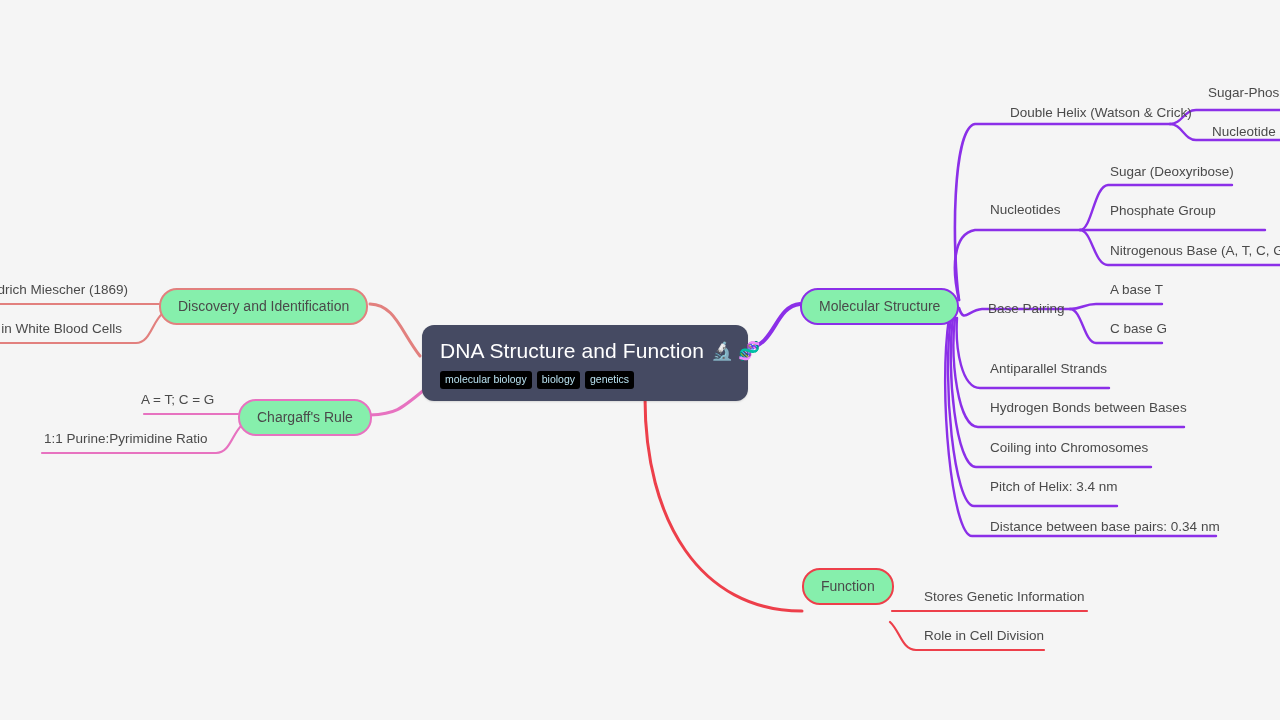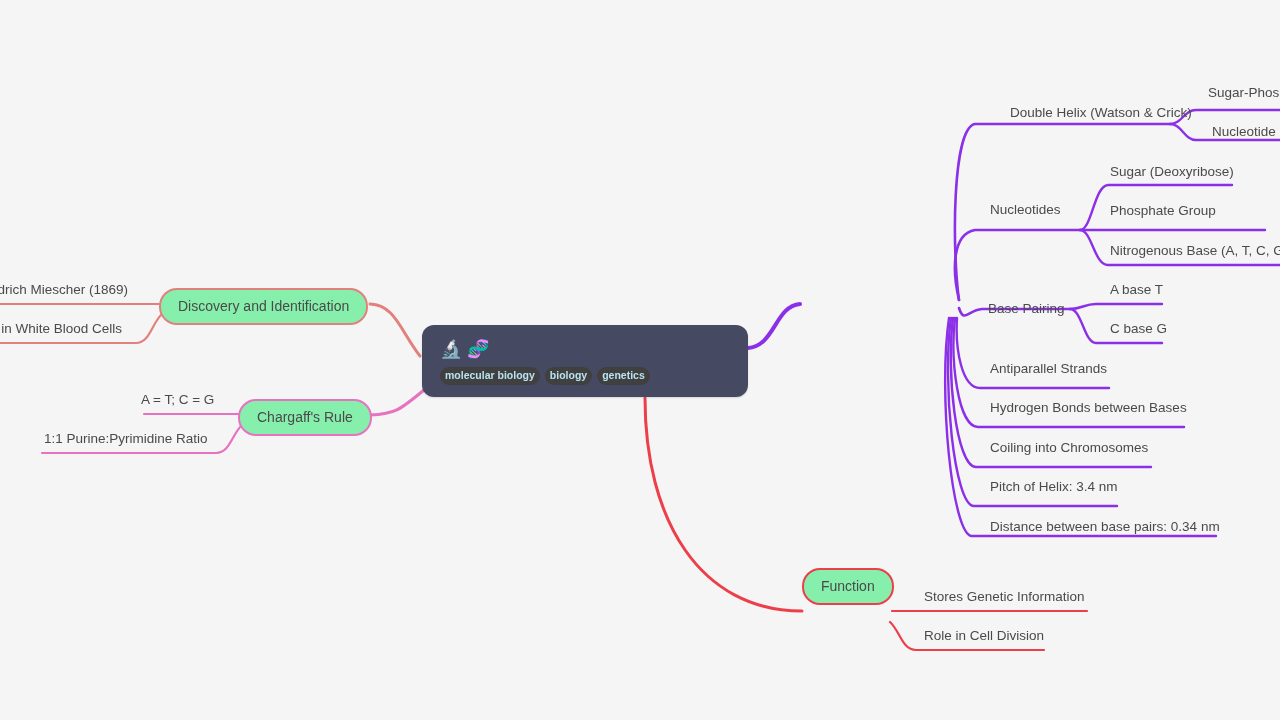--- a/index.html
+++ b/index.html
@@ -54,27 +54,26 @@
   }
   .root-emoji {
     font-size: 18px;
     line-height: 20px;
   }
   .root-tags {
     display: flex;
     gap: 5px;
   }
   .tag {
-    background: #404040;
+    background: #000000;
     color: #b9e2f0;
     font-size: 10.5px;
     line-height: 13px;
     padding: 2px 5px 3px 5px;
-    border-radius: 9px;
-    font-weight: bold;
+    border-radius: 3px;
   }
 
   
   .pill {
     background: #86efac;
     border-style: solid;
     border-width: 2.5px;
     border-radius: 18px;
     font-size: 14px;
     line-height: 17px;
@@ -138,29 +137,33 @@
 
     <path d="M 238 414 L 144 414" fill="none" stroke="#e772c0" stroke-width="2.2" stroke-linecap="round"></path>
     <path d="M 242 425 C 232 434 230 453 216 453 L 42 453" fill="none" stroke="#e772c0" stroke-width="2.2" stroke-linecap="round"></path>
 
     <path d="M 892 611 L 1087 611" fill="none" stroke="#ed3f4a" stroke-width="2.2" stroke-linecap="round"></path>
     <path d="M 890 622 C 900 631 902 650 916 650 L 1044 650" fill="none" stroke="#ed3f4a" stroke-width="2.2" stroke-linecap="round"></path>
   </svg>
 
   <div class="node root" style="left:422px; top:325px; width:326px; height:46px; height:auto;">
     <div class="root-title">
+      <span>DNA Structure and Function</span>
       <span class="root-emoji">🔬 🧬</span>
     </div>
     <div class="root-tags">
       <span class="tag">molecular biology</span>
       <span class="tag">biology</span>
       <span class="tag">genetics</span>
     </div>
   </div>
 
+  <div class="node pill purple" style="left:800px; top:288px;">
+    <span>Molecular Structure</span>
+  </div>
 
   <div class="node leaf right" style="left:988px; top:105px;margin-left:22px;">
     <span>Double Helix (Watson &amp; Crick)</span>
   </div>
   <div class="node leaf right" style="left:1208px; top:85px;">
     <span>Sugar-Phos</span>
   </div>
   <div class="node leaf right" style="left:1212px; top:124px;">
     <span>Nucleotide</span>
   </div>

